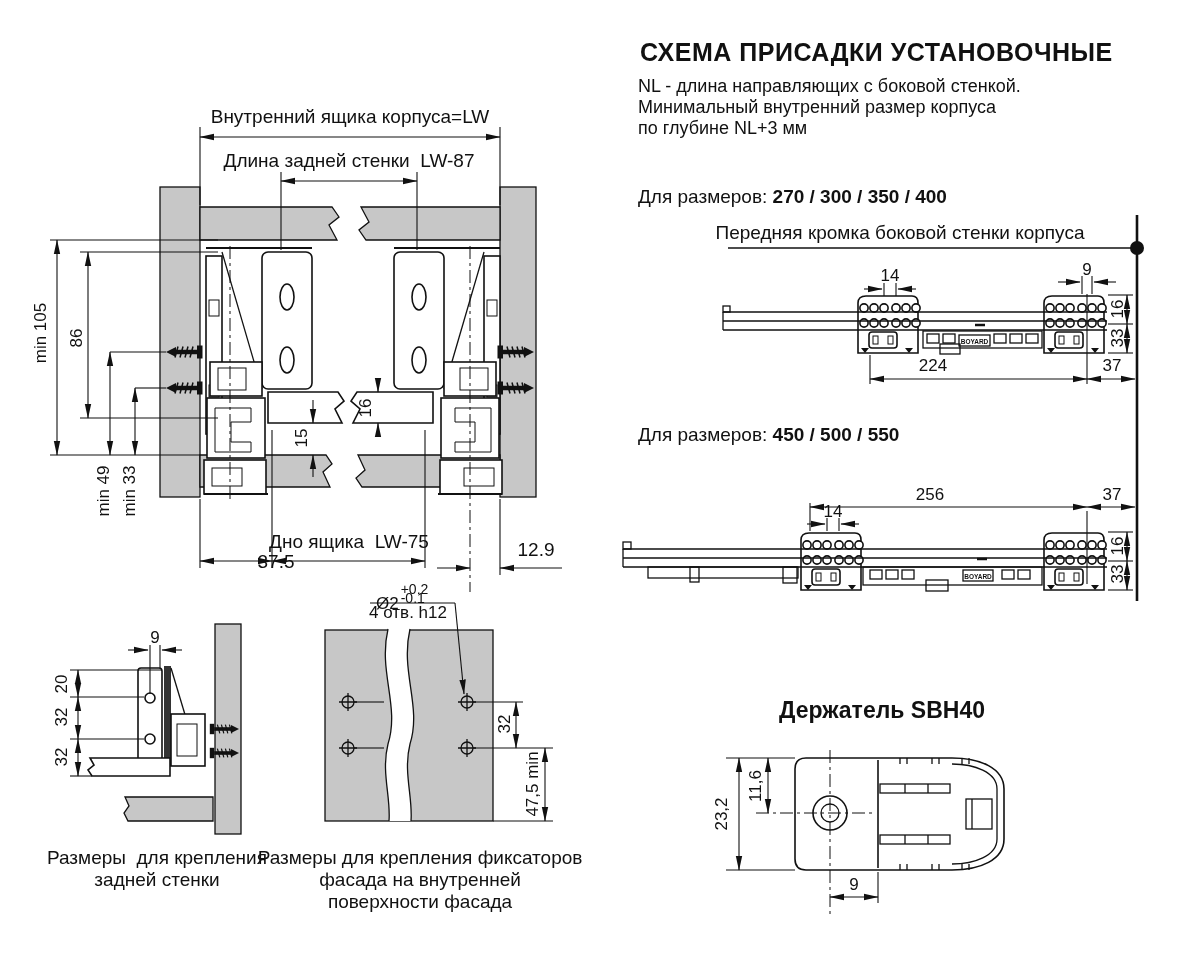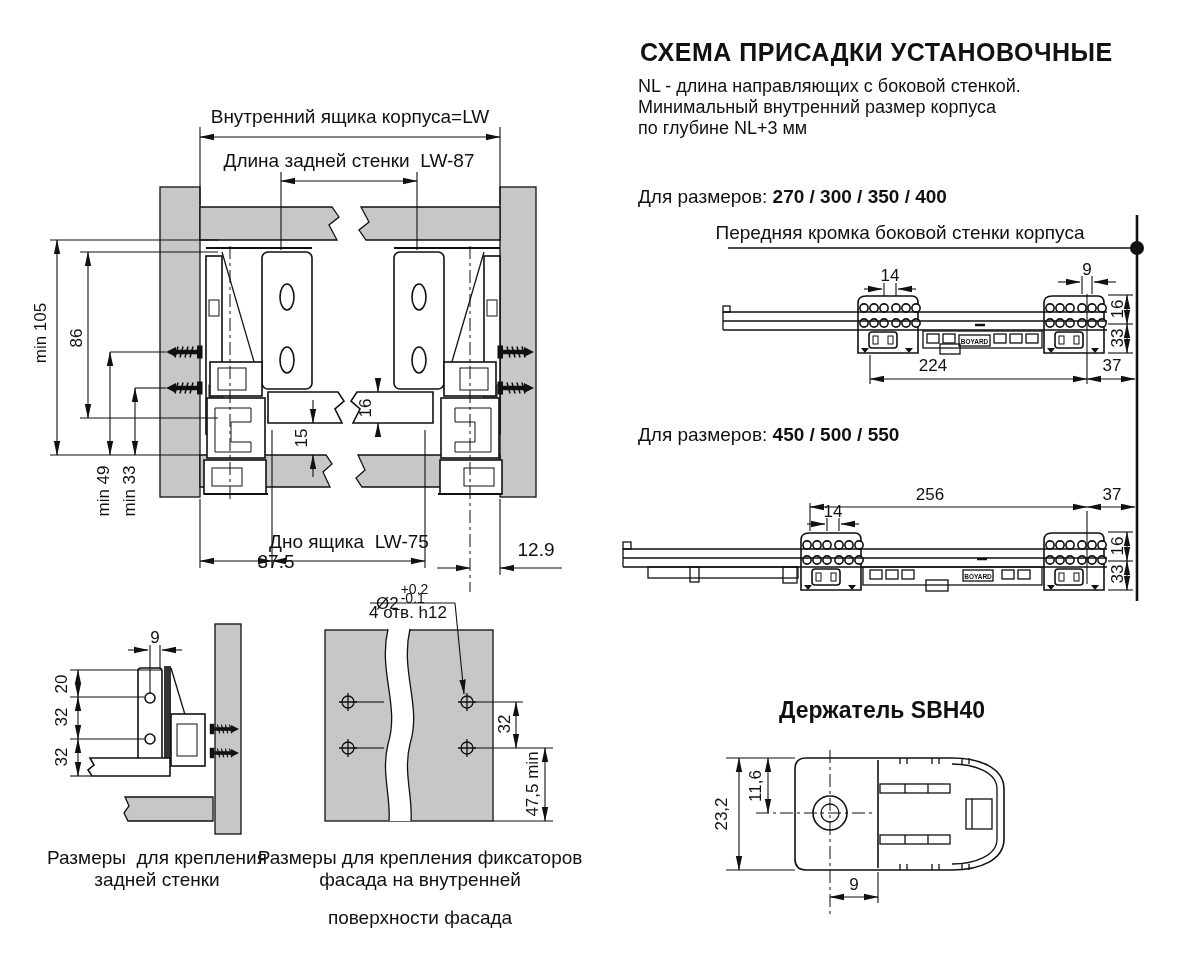--- a/index.html
+++ b/index.html
@@ -333,21 +333,21 @@
 <div class="lbl t17 v" style="left:62px;top:757px;">32</div>
 <div class="lbl t19 c" style="left:157px;top:858px;">Размеры  для крепления</div>
 <div class="lbl t19 c" style="left:157px;top:880px;">задней стенки</div>
 
 <div class="lbl t17" style="left:376px;top:585px;"><span>Ø2</span><span class="tol"><span>+0.2</span><br><span>-0.1</span></span></div>
 <div class="lbl t17 c" style="left:408px;top:613px;">4 отв. h12</div>
 <div class="lbl t17 v" style="left:505px;top:724px;">32</div>
 <div class="lbl t17 v" style="left:533px;top:784px;">47,5 min</div>
 <div class="lbl t19 c" style="left:420px;top:858px;">Размеры для крепления фиксаторов</div>
 <div class="lbl t19 c" style="left:420px;top:880px;">фасада на внутренней</div>
-<div class="lbl t19 c" style="left:420px;top:902px;margin-top:16px;">поверхности фасада</div>
+<div class="lbl t19 c" style="left:420px;top:902px;">поверхности фасада</div>
 
 <div class="lbl t17 c" style="left:890px;top:276px;">14</div>
 <div class="lbl t17 c" style="left:1087px;top:270px;">9</div>
 <div class="lbl t17 v" style="left:1118px;top:309px;">16</div>
 <div class="lbl t17 v" style="left:1118px;top:338px;">33</div>
 <div class="lbl t17 c" style="left:933px;top:366px;">224</div>
 <div class="lbl t17 c" style="left:1112px;top:366px;">37</div>
 
 <div class="lbl t17 c" style="left:930px;top:495px;">256</div>
 <div class="lbl t17 c" style="left:1112px;top:495px;">37</div>

